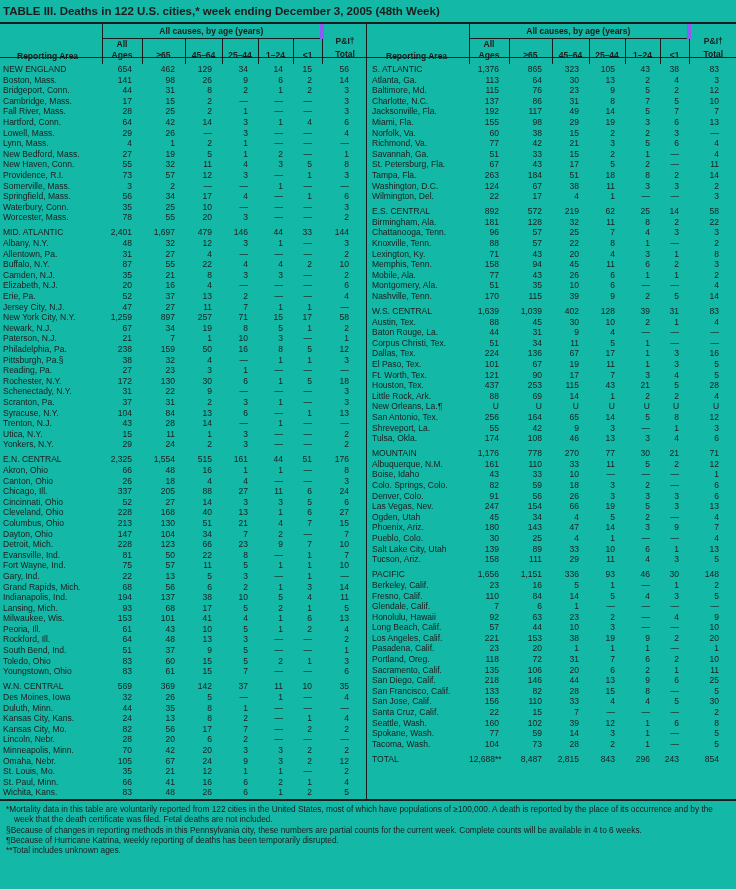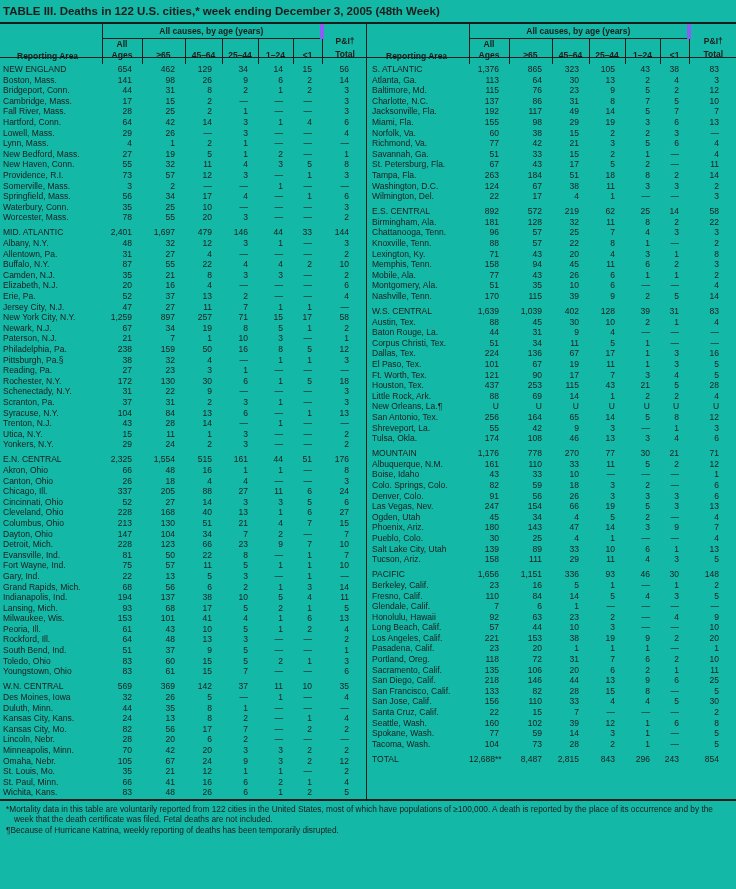--- a/index.html
+++ b/index.html
@@ -1429,16 +1429,18 @@
       </tbody>
   </table>
 
   <div class="rule rule-head"></div>
   <div class="rule divider"></div>
   <div class="rule rule-bottom"></div>
 
   <div class="footnotes">
     <div>
         <div class="fn"><span>*</span><span>Mortality data in this table are voluntarily reported from 122 cities in the United States, most of which have populations of ≥100,000. A death is reported by the place of its occurrence and by the week that the death certificate was filed. Fetal deaths are not included.</span></div>
+        <div class="fn"><span>§</span><span>Because of changes in reporting methods in this Pennsylvania city, these numbers are partial counts for the current week. Complete counts will be available in 4 to 6 weeks.</span></div>
         <div class="fn"><span>¶</span><span>Because of Hurricane Katrina, weekly reporting of deaths has been temporarily disrupted.</span></div>
+        <div class="fn"><span>**</span><span>Total includes unknown ages.</span></div>
       </div>
   </div>
 </div>
 
 </body></html>

